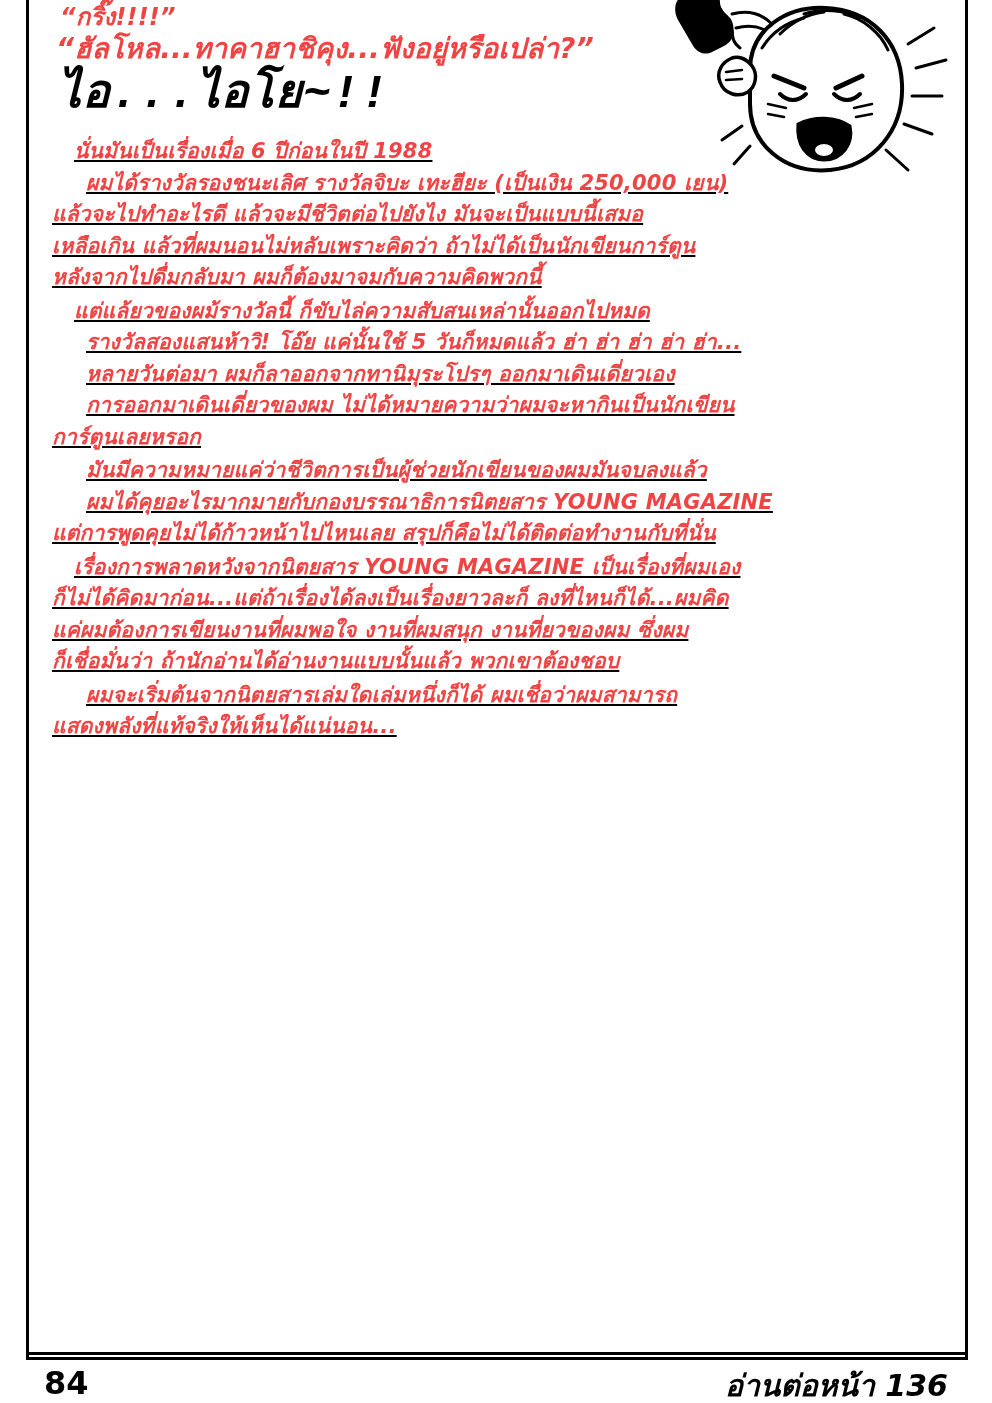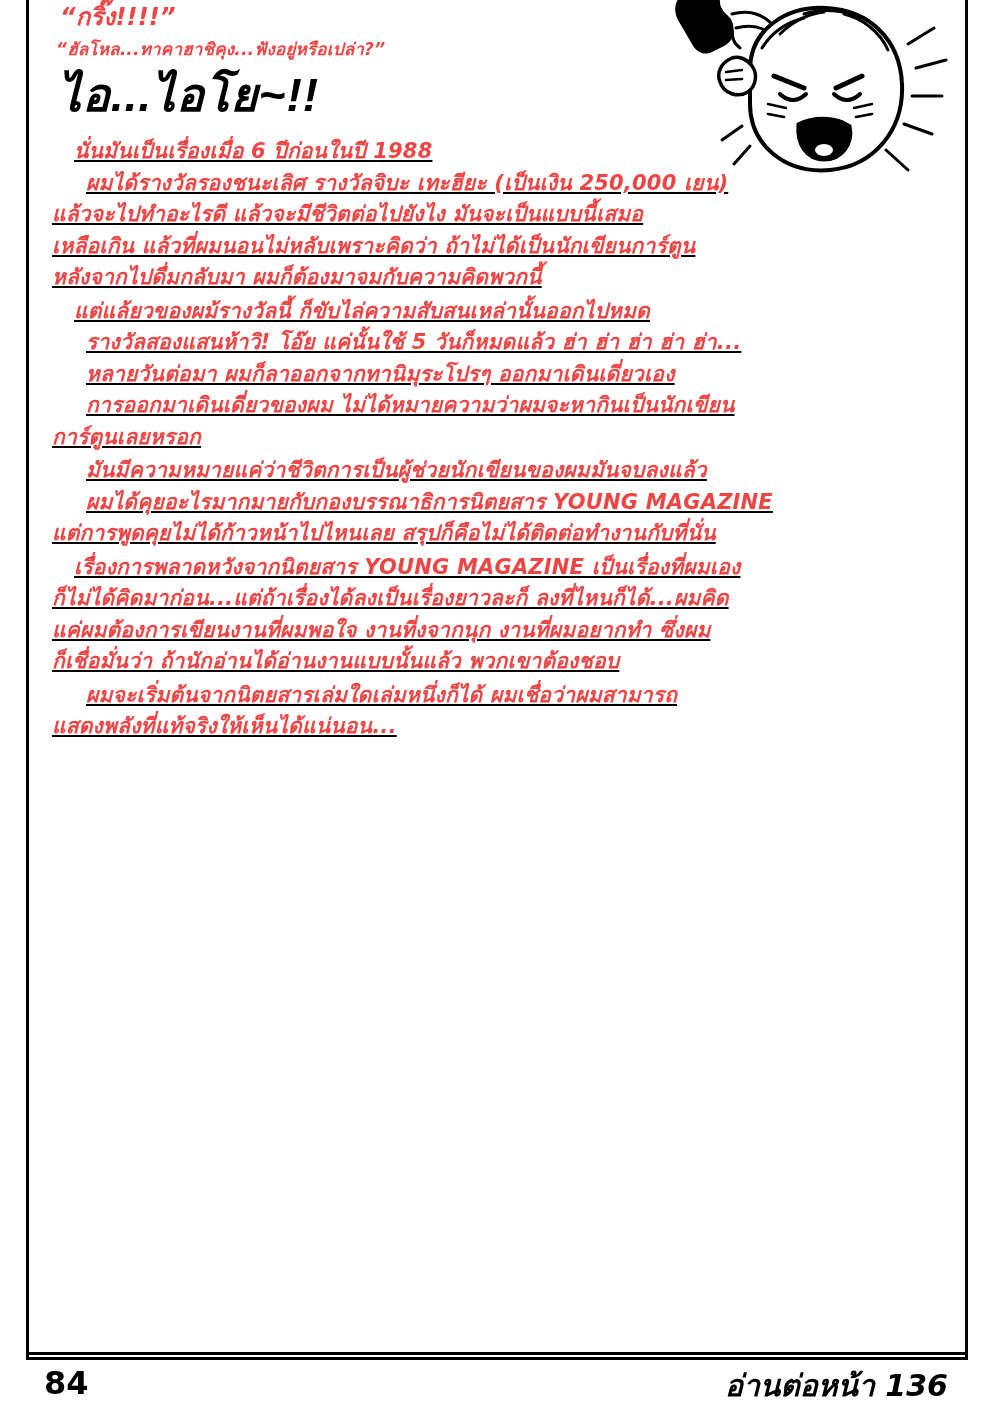--- a/index.html
+++ b/index.html
@@ -51,33 +51,33 @@
     font-style: italic;
     font-weight: 700;
     font-size: 21px;
     line-height: 31.5px;
     letter-spacing: 0.2px;
     white-space: nowrap;
     color: #ef4444;
   }
 
   .line.quote-small {
-    font-size: 17px;
+    font-size: 28px;
     line-height: 30px;
     padding-left: 4px;
   }
 
   .line.quote-top {
     font-size: 24px;
     line-height: 34px;
     padding-left: 8px;
   }
 
   .shout {
-    font-family: Liberation Sans, sans-serif;
+    font-family: Liberation Mono, monospace;
     font-style: italic;
     font-weight: 700;
     font-size: 46px;
     line-height: 62px;
     letter-spacing: 1px;
     padding-left: 6px;
     white-space: nowrap;
   }
 
   .para {
@@ -217,21 +217,21 @@
 
     <div class="para">
       <div class="line indent-2">มันมีความหมายแค่ว่าชีวิตการเป็นผู้ช่วยนักเขียนของผมมันจบลงแล้ว</div>
       <div class="line indent-2">ผมได้คุยอะไรมากมายกับกองบรรณาธิการนิตยสาร YOUNG MAGAZINE</div>
       <div class="line indent-0">แต่การพูดคุยไม่ได้ก้าวหน้าไปไหนเลย สรุปก็คือไม่ได้ติดต่อทำงานกับที่นั่น</div>
     </div>
 
     <div class="para">
       <div class="line indent-1">เรื่องการพลาดหวังจากนิตยสาร YOUNG MAGAZINE เป็นเรื่องที่ผมเอง</div>
       <div class="line indent-0">ก็ไม่ได้คิดมาก่อน...แต่ถ้าเรื่องได้ลงเป็นเรื่องยาวละก็ ลงที่ไหนก็ได้...ผมคิด</div>
-      <div class="line indent-0">แค่ผมต้องการเขียนงานที่ผมพอใจ งานที่งจากนุก งานที่ผมอยากทำ ซึ่งผม</div>
+      <div class="line indent-0">แค่ผมต้องการเขียนงานที่ผมพอใจ งานที่ผมสนุก งานที่ยวของผม ซึ่งผม</div>
       <div class="line indent-0">ก็เชื่อมั่นว่า ถ้านักอ่านได้อ่านงานแบบนั้นแล้ว พวกเขาต้องชอบ</div>
     </div>
 
     <div class="para">
       <div class="line indent-2">ผมจะเริ่มต้นจากนิตยสารเล่มใดเล่มหนึ่งก็ได้ ผมเชื่อว่าผมสามารถ</div>
       <div class="line indent-0">แสดงพลังที่แท้จริงให้เห็นได้แน่นอน...</div>
     </div>
 
   </div>
 

